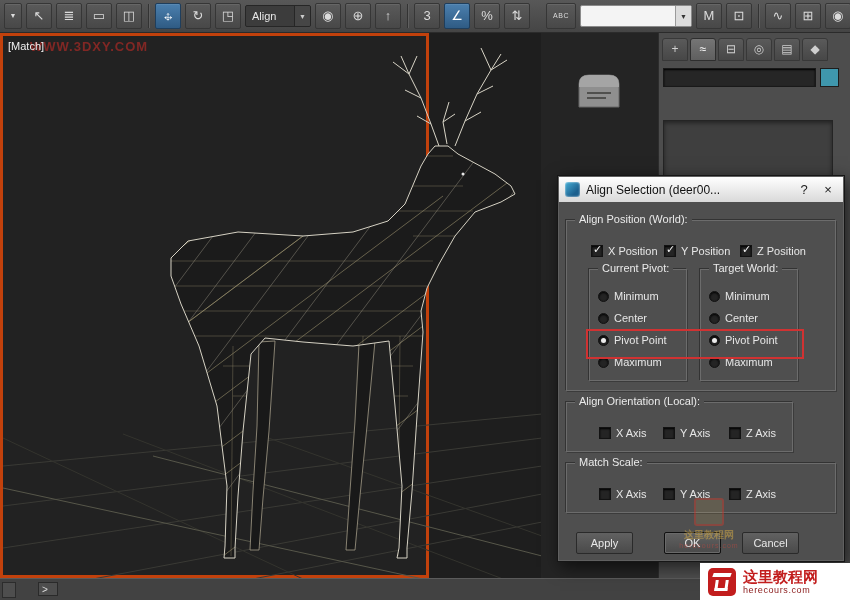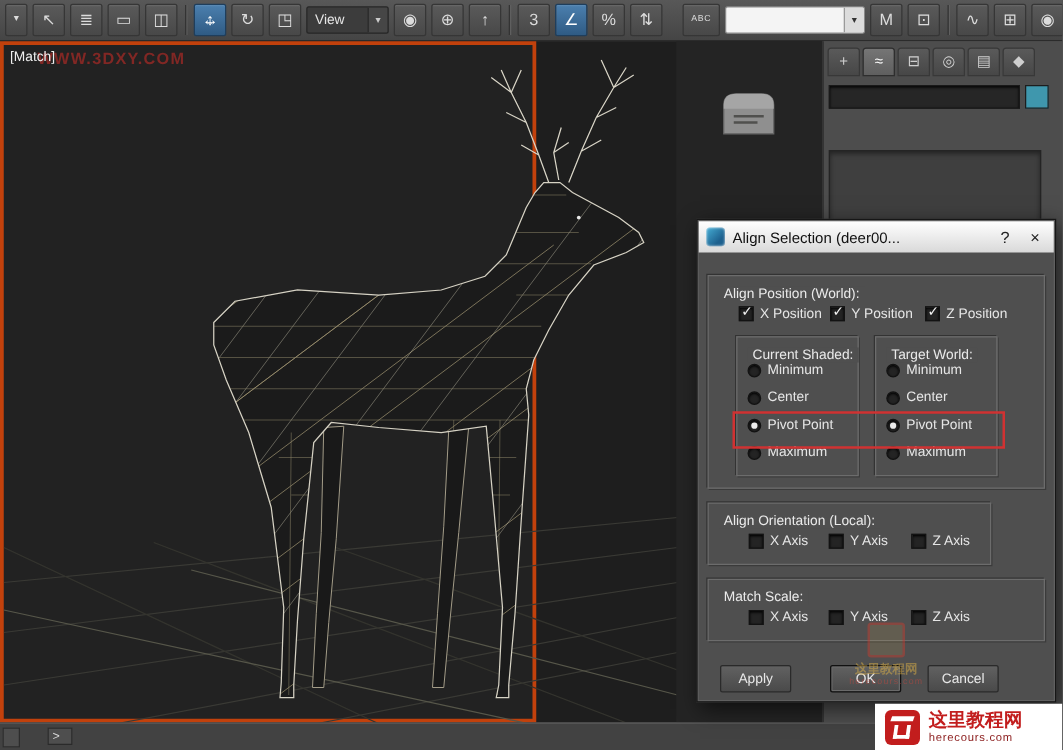--- a/index.html
+++ b/index.html
@@ -81,21 +81,21 @@
             gap:6px;padding:12px 6px;box-sizing:border-box;color:#111;}
   .dlg-icon{width:15px;height:15px;border-radius:3px;flex:0 0 auto;
             background:linear-gradient(135deg,#46aed6 0%,#1d608e 70%);box-shadow:inset 0 0 2px #fff;}
   .dlg-title{flex:1;font-size:12px;color:#101010;white-space:nowrap;overflow:hidden;}
   .dlg-sysbtn{width:18px;height:18px;background:none;border:none;color:#222;font-size:13px;
               line-height:18px;text-align:center;padding:0;}
   .dlg-body{position:absolute;left:0;top:26px;width:288px;height:361px;}
   .group{position:absolute;box-sizing:border-box;border:1px solid #6c6c6c;
          box-shadow:-1px -1px 0 rgba(0,0,0,.35),1px 1px 0 rgba(0,0,0,.25);}
   .group-label{position:absolute;top:-8px;left:8px;background:#4f4f4f;padding:0 4px;
-               font-size:11px;color:#eaeaea;white-space:nowrap;margin-top:16px;}
+               font-size:11px;color:#eaeaea;white-space:nowrap;}
   .check-item,.radio-item{position:absolute;display:flex;align-items:center;gap:5px;
                font-size:11px;color:#e6e6e6;white-space:nowrap;}
   .checkbox{width:12px;height:12px;box-sizing:border-box;background:#242424;border:1px solid #121212;
             box-shadow:inset 0 1px 2px #000;position:relative;flex:0 0 auto;}
   .checkbox .check{position:absolute;left:1px;top:-3px;font-size:11px;color:#f2f2f2;}
   .radio{width:11px;height:11px;box-sizing:border-box;border-radius:50%;background:#242424;
          border:1px solid #121212;box-shadow:inset 0 1px 2px #000;position:relative;flex:0 0 auto;}
   .radio.selected::after{content:"";position:absolute;left:2px;top:2px;width:5px;height:5px;
          border-radius:50%;background:#ececec;}
   .pivot-highlight{position:absolute;left:28px;top:127px;width:214px;height:26px;
@@ -137,21 +137,21 @@
     <div class="tsep"></div>
     <button class="tbtn active">
       <span class="glyph-stack">
         <span>↔</span>
         <span>↕</span>
       </span>
     </button>
     <button class="tbtn">↻</button>
     <button class="tbtn">◳</button>
     <div class="tcombo dark" style="width:66px">
-      <span>View</span>
+      <span>Align</span>
       <span class="arrow">▼</span>
     </div>
     <button class="tbtn">◉</button>
     <button class="tbtn">⊕</button>
     <button class="tbtn">↑</button>
     <div class="tsep"></div>
     <button class="tbtn">3</button>
     <button class="tbtn active">∠</button>
     <button class="tbtn">%</button>
     <button class="tbtn">⇅</button>
@@ -272,21 +272,21 @@
         <span>Y Position</span>
       </div>
       <div class="check-item" style="left:182px;top:43px">
         <span class="checkbox checked">
             <span class="check">✓</span>
           </span>
         <span>Z Position</span>
       </div>
 
       <div class="group" style="left:31px;top:67px;width:98px;height:112px">
-        <span class="group-label">Current Shaded:</span>
+        <span class="group-label">Current Pivot:</span>
         <div class="radio-item" style="left:8px;top:20px">
           <span class="radio"></span>
           <span>Minimum</span>
         </div>
         <div class="radio-item" style="left:8px;top:42px">
           <span class="radio"></span>
           <span>Center</span>
         </div>
         <div class="radio-item" style="left:8px;top:64px">
           <span class="radio selected"></span>

